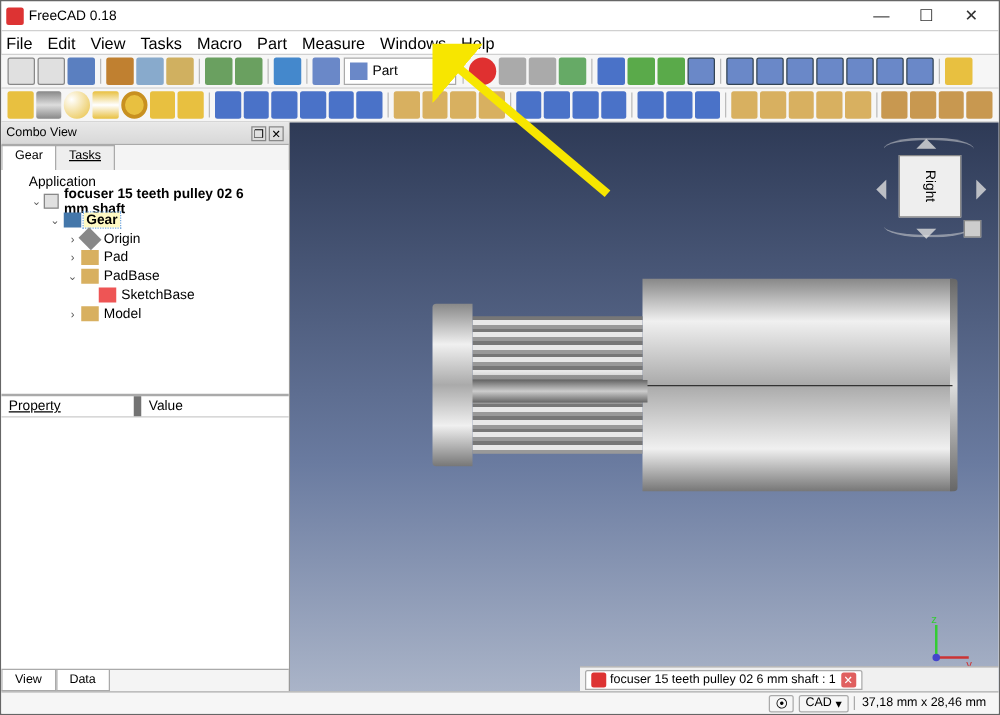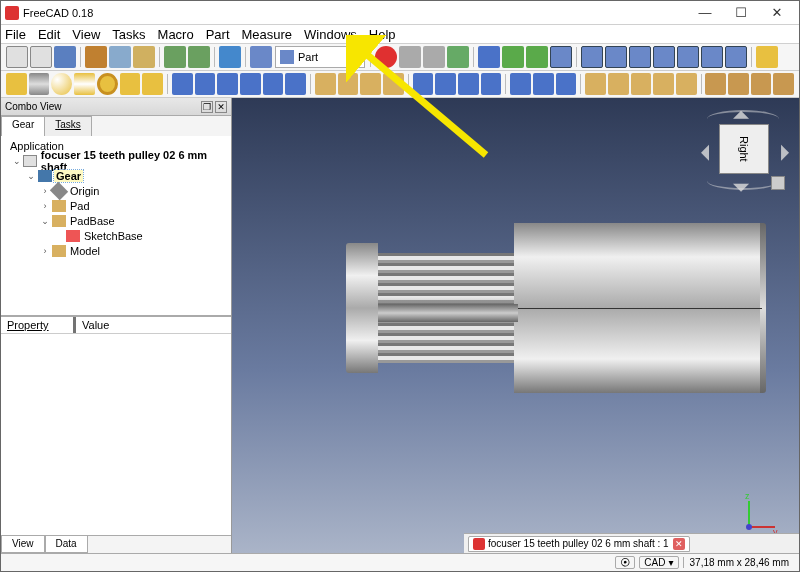--- a/index.html
+++ b/index.html
@@ -21,31 +21,31 @@
   
   .main { position:absolute; top:97px; bottom:18px; left:0; right:0; display:flex;}
   .combo { width:231px; border-right:1px solid #999; display:flex; flex-direction:column; background:#f4f4f4;}
   .combo-header { height:18px; background:linear-gradient(#e8e8e8,#d8d8d8); font-size:10px; padding:2px 4px; display:flex; align-items:center; border-bottom:1px solid #aaa;}
   .combo-header .spacer{flex:1}
   .combo-header .x{font-size:9px; border:1px solid #888; width:12px; height:12px; display:flex;align-items:center;justify-content:center;margin-left:2px;}
   .combo-tabs { height:20px; display:flex; font-size:10px;}
   .combo-tab { padding:2px 10px; border:1px solid #aaa; border-bottom:none; background:#fff; margin-right:-1px;}
   .combo-tab.inactive{background:#eee;text-decoration:underline;}
   .labels-attr { height:18px; font-size:11px; padding:2px 4px; border-bottom:1px solid #bbb; background:#fcfcfc;}
-  .tree { flex:0 0 180px; overflow:auto; background:#fff; font-size:11px; padding:2px 3px; border-bottom:1px solid #aaa;}
+  .tree { flex:0 0 180px; overflow:auto; background:#fff; font-size:11px; padding:2px 16px; border-bottom:1px solid #aaa;}
   .tree-row { display:flex; align-items:center; height:15px; padding-left:4px;}
   .tree-row .ar{ width:10px; font-size:9px; color:#555; text-align:center;}
   .tree-row .ic{ width:14px; height:12px; margin:0 2px; display:inline-block;}
   .tree-row.sel .lbl{ background:#fef9c3; outline:1px dotted #77aadd;}
   .lbl { padding:0 2px;}
   .bold{font-weight:bold;}
   .prop { flex:1; background:#fff; border-top:1px solid #aaa;}
   .prop-head { display:flex; font-size:11px; border-bottom:1px solid #ccc;}
   .prop-head div{ padding:2px 6px;}
-  .prop-head div:first-child{ width:75px; border-right:3px solid #737373;text-decoration:underline;}
+  .prop-head div:first-child{ width:112px; border-right:6px solid #737373;text-decoration:underline;}
   .prop-tabs { height:18px; display:flex; font-size:10px; border-top:1px solid #aaa;}
   .prop-tab{ padding:2px 10px; border:1px solid #aaa; border-top:none; background:#fff;}
   
   .view3d { flex:1; position:relative; background:linear-gradient(#2e3a56 0%, #6a7ba0 60%, #aab4c8 100%);}
   
   .navcube { position:absolute; right:12px; top:10px; width:84px; height:84px;}
   .navcube .face{ position:absolute; left:16px; top:16px; width:50px; height:50px; background:#eee; border:1px solid #888; transform:rotate(0deg); display:flex; align-items:center; justify-content:center; font-size:11px; writing-mode:vertical-rl;}
   .nav-arrow{ position:absolute; color:#ddd; font-size:16px; opacity:.8;}
   .nav-arrow.t{left:34px;top:-4px;transform:scaleX(2);}
   .nav-arrow.b{left:34px;bottom:-4px;transform:scaleX(2);}

